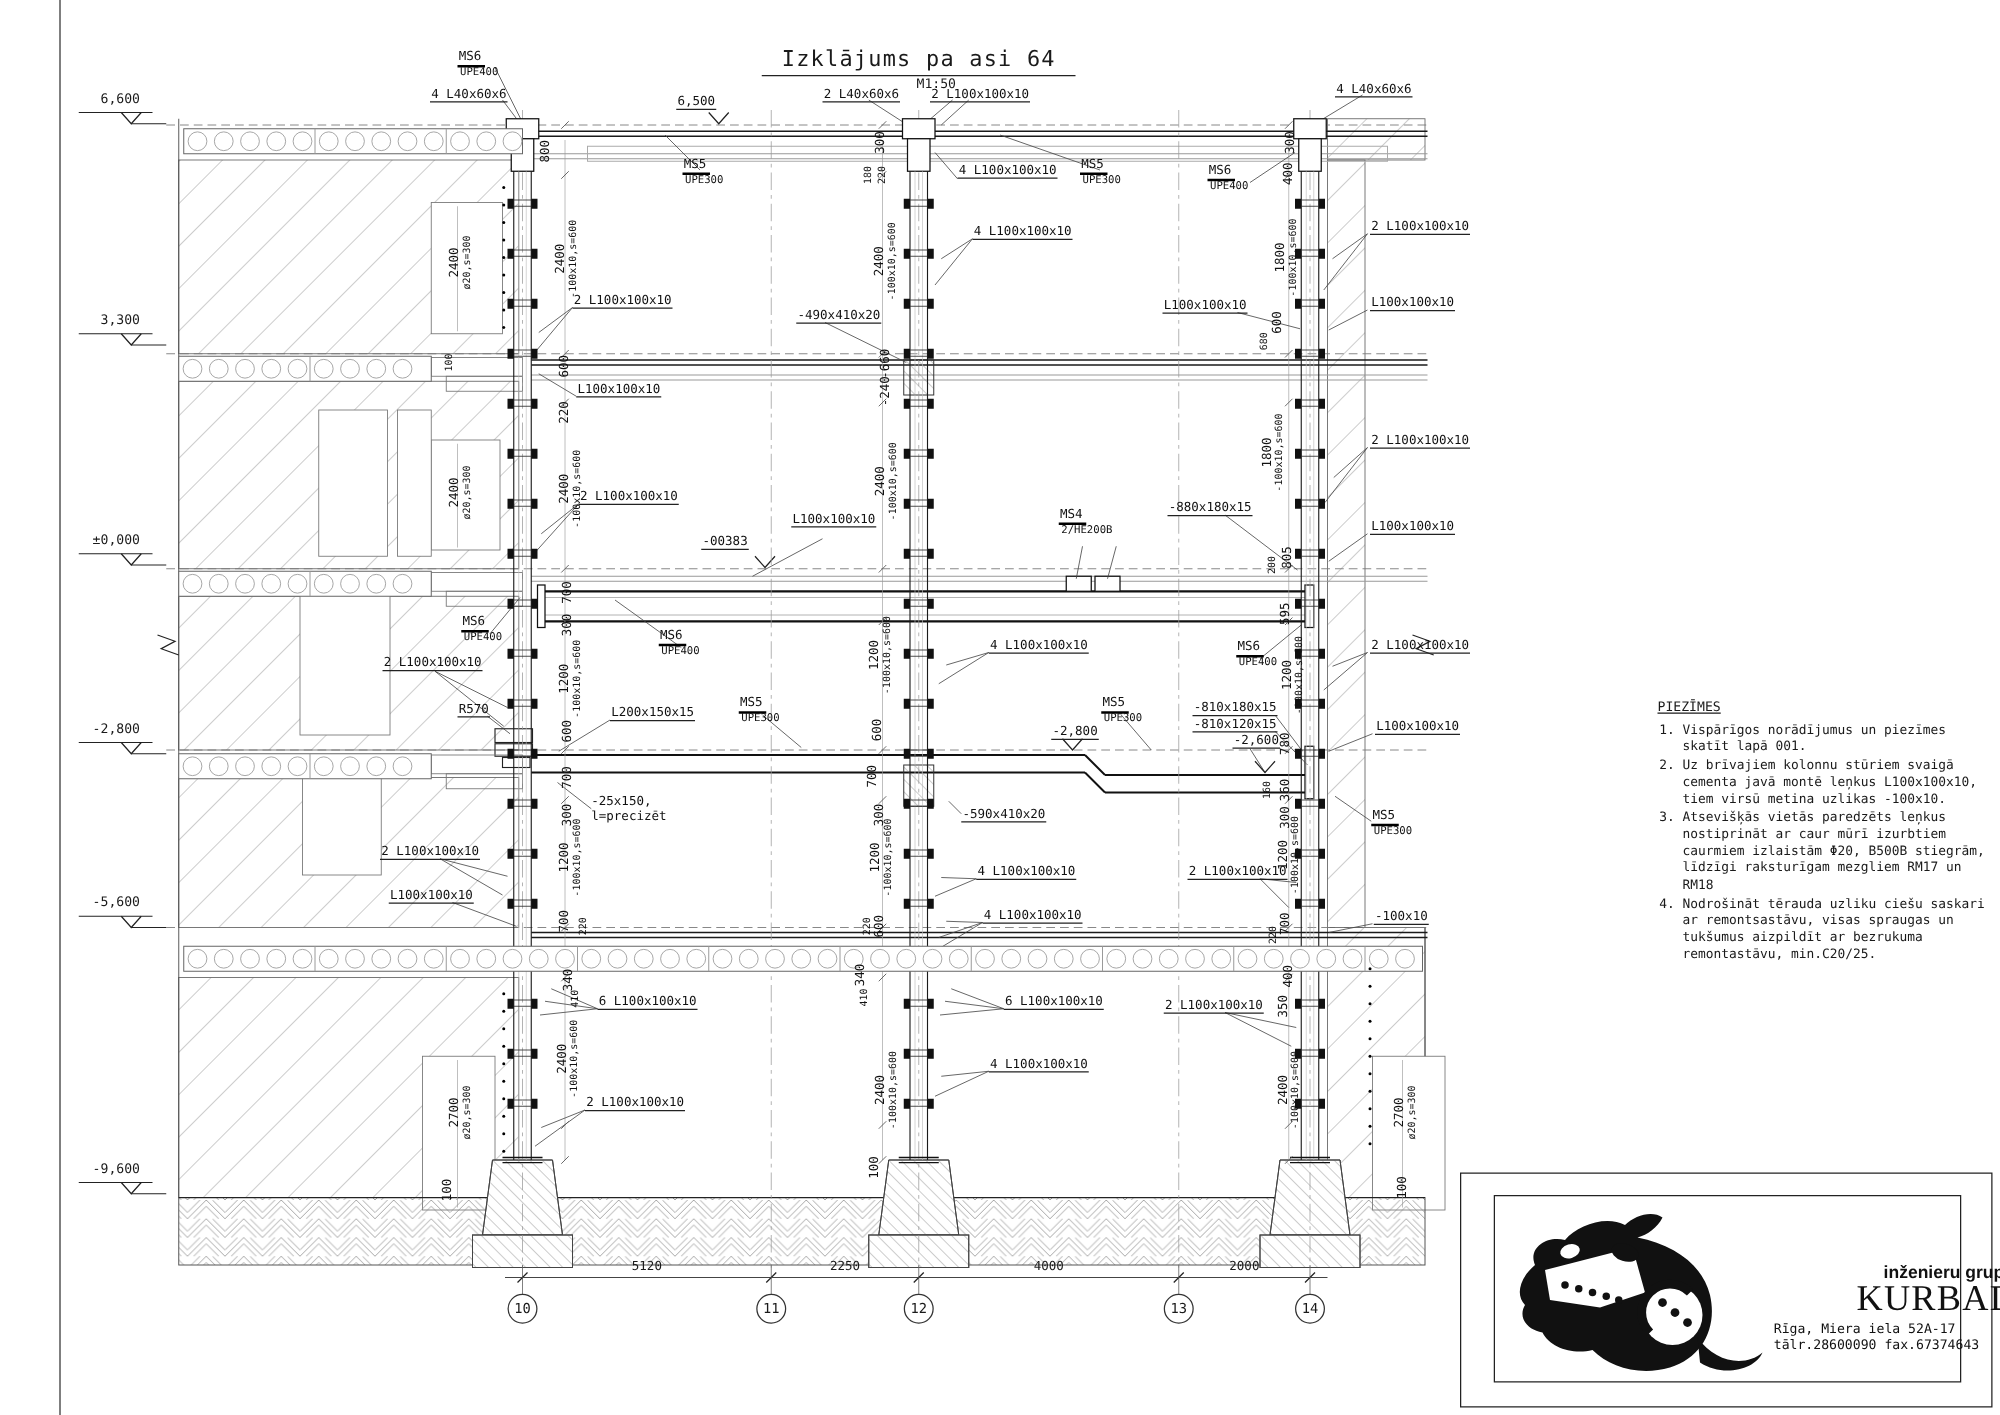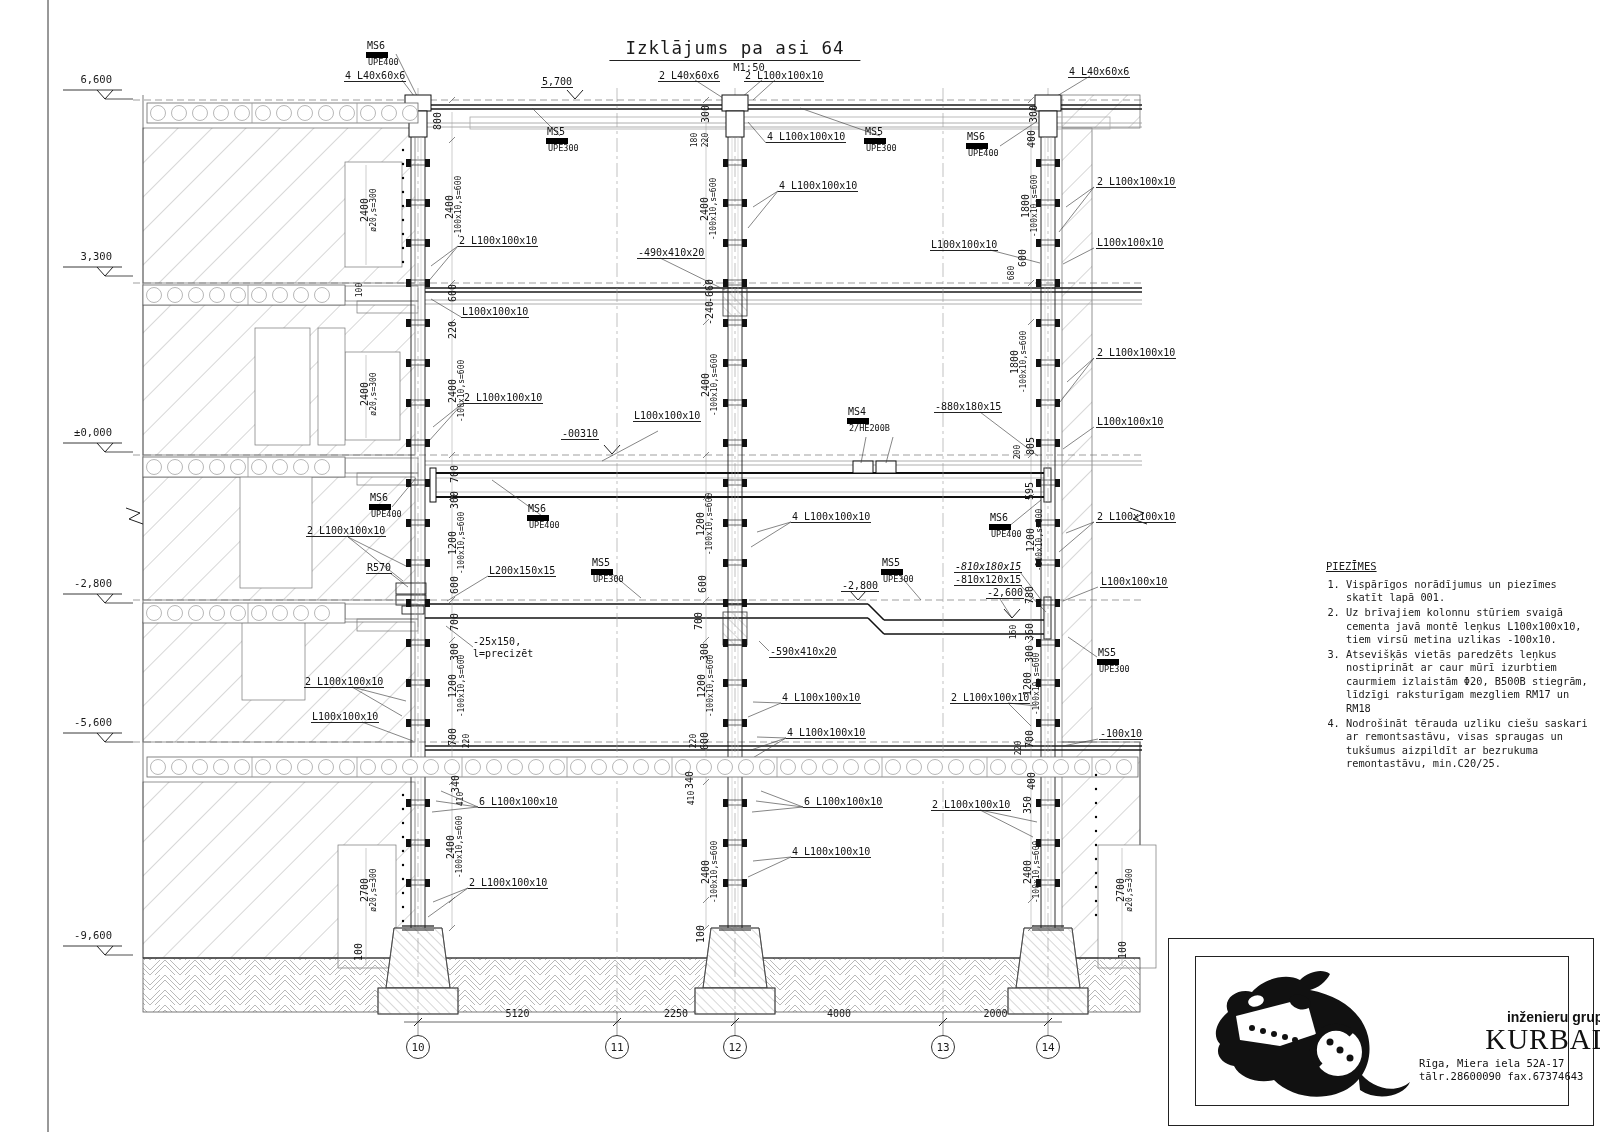--- a/index.html
+++ b/index.html
@@ -4,21 +4,21 @@
 <style>
   html,body{margin:0;padding:0;background:#fff}
   #sheet{position:relative;width:1600px;height:1132px;background:#fff;overflow:hidden;
          font-family:"DejaVu Sans Mono","Liberation Mono",monospace;color:#1a1a1a}
   #dwg{position:absolute;left:0;top:0}
   #ann-layer{position:absolute;left:0;top:0;width:1600px;height:1132px;pointer-events:none}
   .ann{position:absolute;font-size:10px;line-height:1.1;white-space:nowrap;color:#111}
   .ann.rot{transform:translate(-50%,-50%) rotate(-90deg)}
   .ann.ul>span{border-bottom:1px solid #222;padding:0 1px 0 1px;display:inline-block}
   .ann .sub{font-size:8.5px;border:none;padding-left:2px}
-  .ann.haspair>span{border-bottom:6px solid #000000;padding:0 3px 1px 1px;display:inline-block}
+  .ann.haspair>span{border-bottom:2px solid #000000;padding:0 3px 1px 1px;display:inline-block}
   #title{position:absolute;left:735px;top:38px;transform:translateX(-50%);font-size:17.5px;
          border-bottom:1.2px solid #222;padding:0 16px 2px;letter-spacing:1px}
   #scale{position:absolute;left:749px;top:61px;transform:translateX(-50%);font-size:10.5px}
   .elev{position:absolute;width:72px;text-align:right;font-size:10.5px}
   .dim-h{position:absolute;transform:translateX(-50%);font-size:10px}
   .bubble-t{position:absolute;transform:translate(-50%,-50%);font-size:11px}
   #notes{position:absolute;left:1326px;top:560px;width:268px;font-size:10.3px;line-height:1.32}
   #notes .nh{text-decoration:underline;margin-bottom:4px;font-size:10.5px}
   #notes ol{margin:0;padding-left:20px}
   #notes li{margin:0 0 1px 0}
@@ -713,53 +713,53 @@
           <circle cx="1350" cy="1058" r="3.5"></circle>
       </g>
       <path fill="none" stroke="#111" stroke-width="7" d="M1320,1066 A22,22 0 0 1 1352,1034"></path>
       <path fill="#111" d="M1358,1070 C1372,1090 1396,1094 1410,1082 C1404,1096 1378,1102 1360,1090 Z"></path>
     </g>
   </svg>
 
   <div id="ann-layer">
       <div class="ann haspair" style="left: 366px; top: 40px;"><span>MS6</span><div class="sub">UPE400</div></div>
       <div class="ann ul" style="left: 344px; top: 70px;"><span>4 L40x60x6</span></div>
-      <div class="ann ul" style="left: 541px; top: 76px;"><span>5,700</span></div>
+      <div class="ann ul" style="left: 541px; top: 76px;"><span>6,500</span></div>
       <div class="ann ul" style="left: 658px; top: 70px;"><span>2 L40x60x6</span></div>
       <div class="ann ul" style="left: 744px; top: 70px;"><span>2 L100x100x10</span></div>
       <div class="ann ul" style="left: 1068px; top: 66px;"><span>4 L40x60x6</span></div>
       <div class="ann haspair" style="left: 546px; top: 126px;"><span>MS5</span><div class="sub">UPE300</div></div>
       <div class="ann ul" style="left: 766px; top: 131px;"><span>4 L100x100x10</span></div>
       <div class="ann haspair" style="left: 864px; top: 126px;"><span>MS5</span><div class="sub">UPE300</div></div>
       <div class="ann haspair" style="left: 966px; top: 131px;"><span>MS6</span><div class="sub">UPE400</div></div>
       <div class="ann ul" style="left: 1096px; top: 176px;"><span>2 L100x100x10</span></div>
       <div class="ann ul" style="left: 778px; top: 180px;"><span>4 L100x100x10</span></div>
       <div class="ann ul" style="left: 458px; top: 235px;"><span>2 L100x100x10</span></div>
       <div class="ann ul" style="left: 637px; top: 247px;"><span>-490x410x20</span></div>
       <div class="ann ul" style="left: 930px; top: 239px;"><span>L100x100x10</span></div>
       <div class="ann ul" style="left: 1096px; top: 237px;"><span>L100x100x10</span></div>
       <div class="ann ul" style="left: 461px; top: 306px;"><span>L100x100x10</span></div>
       <div class="ann ul" style="left: 1096px; top: 347px;"><span>2 L100x100x10</span></div>
       <div class="ann ul" style="left: 463px; top: 392px;"><span>2 L100x100x10</span></div>
       <div class="ann ul" style="left: 633px; top: 410px;"><span>L100x100x10</span></div>
       <div class="ann haspair" style="left: 847px; top: 406px;"><span>MS4</span><div class="sub">2/HE200B</div></div>
       <div class="ann ul" style="left: 934px; top: 401px;"><span>-880x180x15</span></div>
-      <div class="ann ul" style="left: 561px; top: 428px;"><span>-00310</span></div>
+      <div class="ann ul" style="left: 561px; top: 428px;"><span>-00383</span></div>
       <div class="ann ul" style="left: 1096px; top: 416px;"><span>L100x100x10</span></div>
       <div class="ann haspair" style="left: 369px; top: 492px;"><span>MS6</span><div class="sub">UPE400</div></div>
       <div class="ann haspair" style="left: 527px; top: 503px;"><span>MS6</span><div class="sub">UPE400</div></div>
       <div class="ann ul" style="left: 791px; top: 511px;"><span>4 L100x100x10</span></div>
       <div class="ann haspair" style="left: 989px; top: 512px;"><span>MS6</span><div class="sub">UPE400</div></div>
       <div class="ann ul" style="left: 1096px; top: 511px;"><span>2 L100x100x10</span></div>
       <div class="ann ul" style="left: 306px; top: 525px;"><span>2 L100x100x10</span></div>
       <div class="ann ul" style="left: 366px; top: 562px;"><span>R570</span></div>
       <div class="ann ul" style="left: 488px; top: 565px;"><span>L200x150x15</span></div>
       <div class="ann haspair" style="left: 591px; top: 557px;"><span>MS5</span><div class="sub">UPE300</div></div>
       <div class="ann haspair" style="left: 881px; top: 557px;"><span>MS5</span><div class="sub">UPE300</div></div>
-      <div class="ann ul" style="left: 954px; top: 561px; font-style: italic;"><span>-810x180x15</span></div>
+      <div class="ann ul" style="left: 954px; top: 561px;"><span>-810x180x15</span></div>
       <div class="ann ul" style="left: 954px; top: 574px;"><span>-810x120x15</span></div>
       <div class="ann ul" style="left: 841px; top: 580px;"><span>-2,800</span></div>
       <div class="ann ul" style="left: 986px; top: 587px;"><span>-2,600</span></div>
       <div class="ann ul" style="left: 1100px; top: 576px;"><span>L100x100x10</span></div>
       <div class="ann" style="left: 473px; top: 636px;"><span>-25x150,</span></div>
       <div class="ann" style="left: 473px; top: 648px;"><span>l=precizēt</span></div>
       <div class="ann haspair" style="left: 1097px; top: 647px;"><span>MS5</span><div class="sub">UPE300</div></div>
       <div class="ann ul" style="left: 950px; top: 692px;"><span>2 L100x100x10</span></div>
       <div class="ann ul" style="left: 781px; top: 692px;"><span>4 L100x100x10</span></div>
       <div class="ann ul" style="left: 769px; top: 646px;"><span>-590x410x20</span></div>

